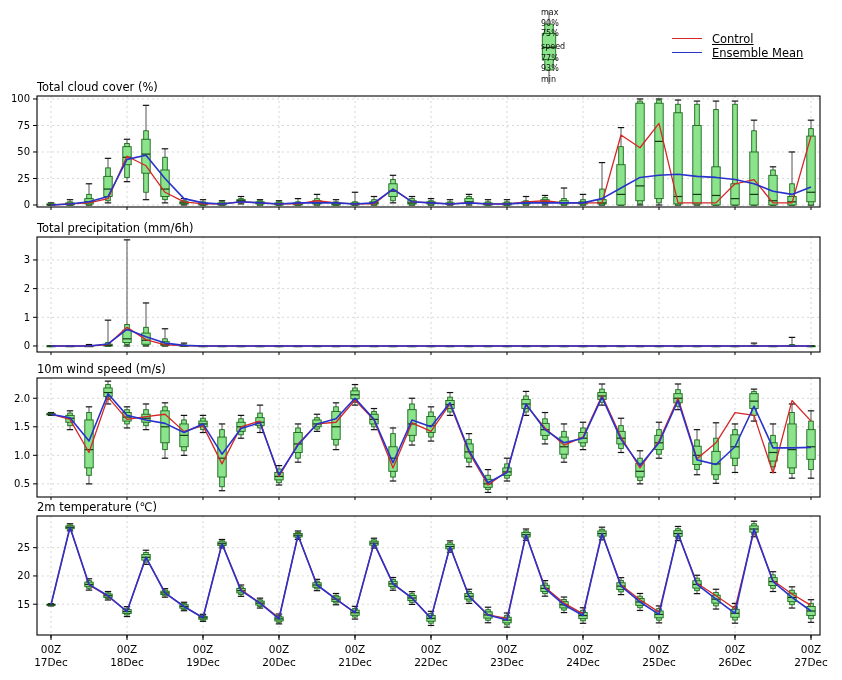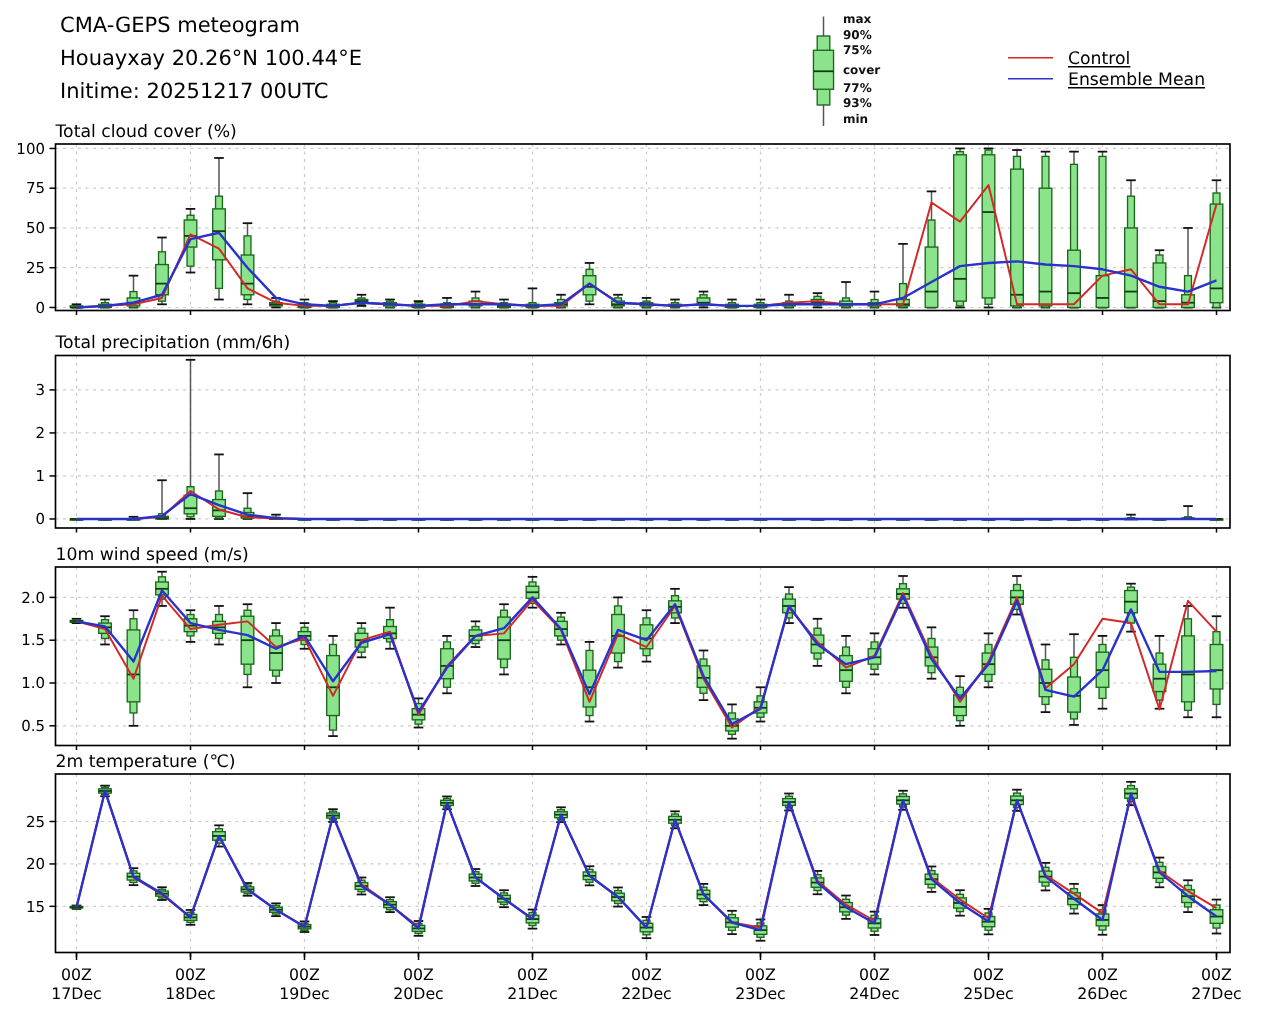--- a/index.html
+++ b/index.html
@@ -1,21 +1,21 @@
 <!DOCTYPE html>
 <html><head>
 <meta charset="utf-8">
 <style>
   html,body{margin:0;padding:0;background:#fff;}
   .stage{position:relative;width:842px;height:680px;background:#fff;overflow:hidden;
          font-family:"DejaVu Sans","Liberation Sans",sans-serif;color:#000;}
   #chart{position:absolute;left:0;top:0;}
   .hdr{position:absolute;left:40px;top:6px;line-height:22px;font-size:14px;}
   .ptitle{position:absolute;font-size:11.5px;text-align:center;}
-  .bxlab{position:absolute;left:562px;font-size:8px;line-height:9px;color:#111;font-weight:bold;}
+  .bxlab{position:absolute;left:541px;font-size:8px;line-height:9px;color:#111;}
   .lgrow{position:absolute;left:672px;height:14px;font-size:11.5px;}
   .lgline{display:inline-block;width:30px;height:0;border-top:1.6px solid #000;vertical-align:middle;margin-right:10px;}
   .lglab{vertical-align:middle;text-decoration:underline;}
 </style>
 </head>
 <body>
 
 <div class="stage">
   <svg id="chart" width="842" height="680">
       <g>
@@ -1194,30 +1194,25 @@
         <text x="811" y="666" font-size="10.5" text-anchor="middle" fill="#000" font-family="&quot;DejaVu Sans&quot;,&quot;Liberation Sans&quot;,sans-serif">27Dec</text>
       </g>
       <g>
         <line x1="549" y1="11" x2="549" y2="84" stroke="#555555" stroke-width="1"></line>
         <rect x="544.8" y="24" width="8.4" height="46" fill="#8be48b" stroke="#1c661c" stroke-width="0.9"></rect>
         <rect x="542.3" y="33.5" width="13.4" height="26" fill="#8be48b" stroke="#1c661c" stroke-width="0.9"></rect>
         <line x1="542.3" y1="47.5" x2="555.7" y2="47.5" stroke="#123c12" stroke-width="1.2"></line>
       </g>
     </svg>
 
-  <div class="hdr">
-    <div>CMA-GEPS meteogram</div>
-    <div>Houayxay 20.26°N 100.44°E</div>
-    <div>Initime: 20251217 00UTC</div>
-  </div>
 
   <span class="bxlab" style="top:8px">max</span>
   <span class="bxlab" style="top:19px">90%</span>
   <span class="bxlab" style="top:29px">75%</span>
-  <span class="bxlab" style="top:42px">cover</span>
+  <span class="bxlab" style="top:42px">speed</span>
   <span class="bxlab" style="top:54px">77%</span>
   <span class="bxlab" style="top:64px">93%</span>
   <span class="bxlab" style="top:75px">min</span>
 
   <div class="lgrow" style="top:31px">
     <span class="lgline" style="border-top-color: rgb(212, 39, 39);"></span><span class="lglab">Control</span>
   </div>
   <div class="lgrow" style="top:45px">
     <span class="lgline" style="border-top-color: rgb(42, 50, 204);"></span><span class="lglab">Ensemble Mean</span>
   </div>

